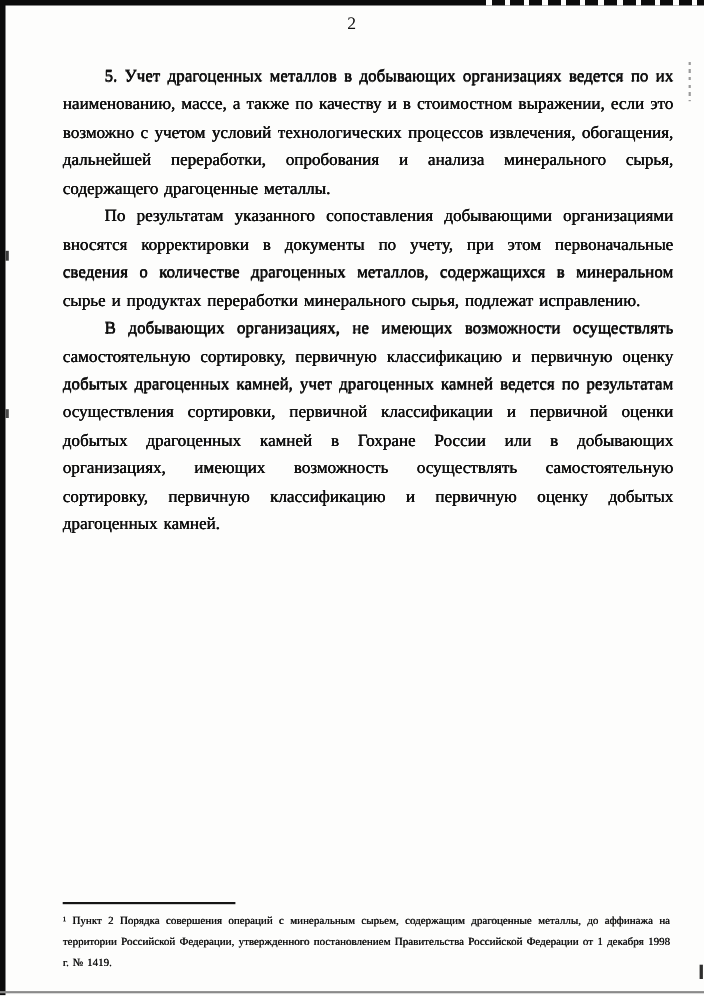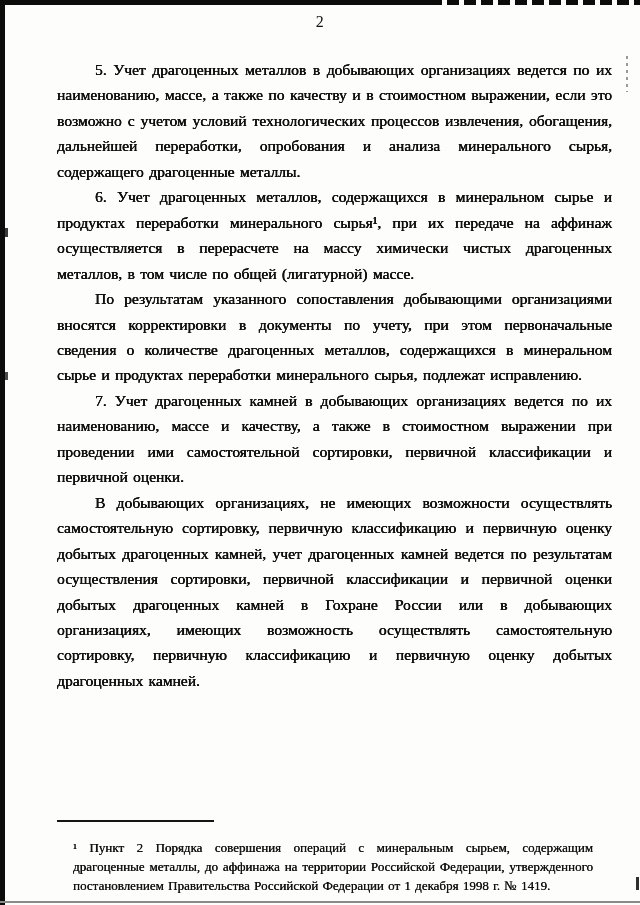--- a/index.html
+++ b/index.html
@@ -86,22 +86,22 @@
     top: 820px; left: 57px;
     width: 552px;
   }
   .footnote-rule {
     width: 157px;
     height: 2px;
     background: #151515;
     margin: 0 0 6px 0;
   }
   .footnote-text {
-    margin: 16px;
-    font-size: 13px;
+    margin: 0;
+    font-size: 10px;
     line-height: 19px;
     text-align: justify;
     word-spacing: 1px;
     text-shadow: 0.3px 0 0 #111;
   }
 </style>
 </head>
 <body>
 
 <div class="scan-page">
@@ -111,23 +111,21 @@
   <div class="border-left"></div>
   <div class="tick-1"></div>
   <div class="tick-2"></div>
   <div class="dash-right"></div>
   <div class="mark-bottom-right"></div>
 
   <div class="page-number">2</div>
 
   <div class="body-text">
     <p>5. Учет драгоценных металлов в добывающих организациях ведется по их наименованию, массе, а также по качеству и в стоимостном выражении, если это возможно с учетом условий технологических процессов извлечения, обогащения, дальнейшей переработки, опробования и анализа минерального сырья, содержащего драгоценные металлы.</p>
-    <p>6. Учет драгоценных металлов, содержащихся в минеральном сырье и продуктах переработки минерального сырья¹, при их передаче на аффинаж осуществляется в перерасчете на массу химически чистых драгоценных металлов, в том числе по общей (лигатурной) массе.</p>
     <p>По результатам указанного сопоставления добывающими организациями вносятся корректировки в документы по учету, при этом первоначальные сведения о количестве драгоценных металлов, содержащихся в минеральном сырье и продуктах переработки минерального сырья, подлежат исправлению.</p>
-    <p>7. Учет драгоценных камней в добывающих организациях ведется по их наименованию, массе и качеству, а также в стоимостном выражении при проведении ими самостоятельной сортировки, первичной классификации и первичной оценки.</p>
     <p>В добывающих организациях, не имеющих возможности осуществлять самостоятельную сортировку, первичную классификацию и первичную оценку добытых драгоценных камней, учет драгоценных камней ведется по результатам осуществления сортировки, первичной классификации и первичной оценки добытых драгоценных камней в Гохране России или в добывающих организациях, имеющих возможность осуществлять самостоятельную сортировку, первичную классификацию и первичную оценку добытых драгоценных камней.</p>
   </div>
 
   <div class="footnote">
     <div class="footnote-rule"></div>
     <p class="footnote-text">¹ Пункт 2 Порядка совершения операций с минеральным сырьем, содержащим драгоценные металлы, до аффинажа на территории Российской Федерации, утвержденного постановлением Правительства Российской Федерации от 1 декабря 1998 г. № 1419.</p>
   </div>
 
   <div class="border-bottom"></div>
 

